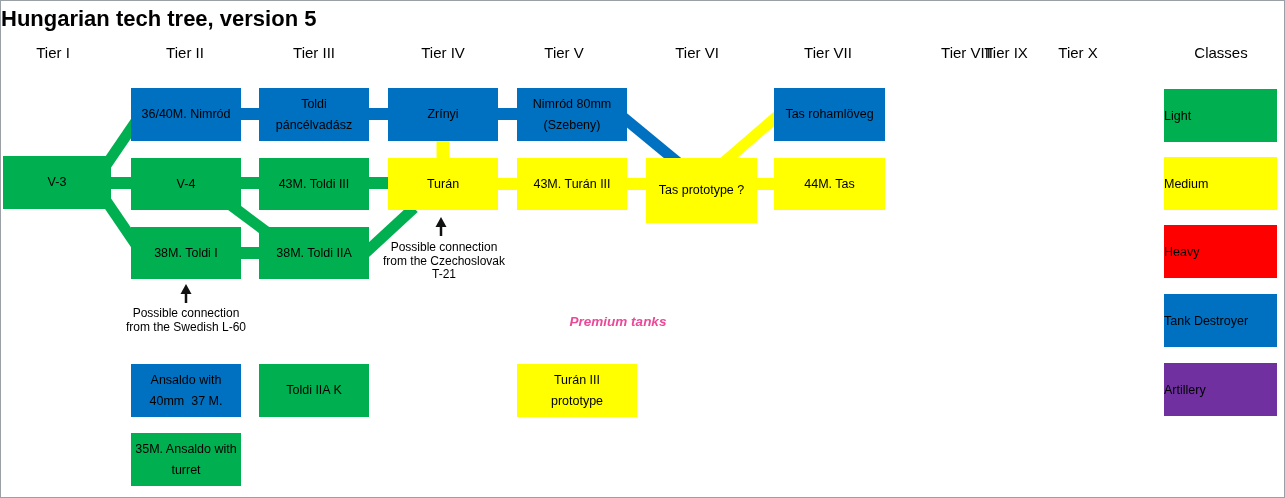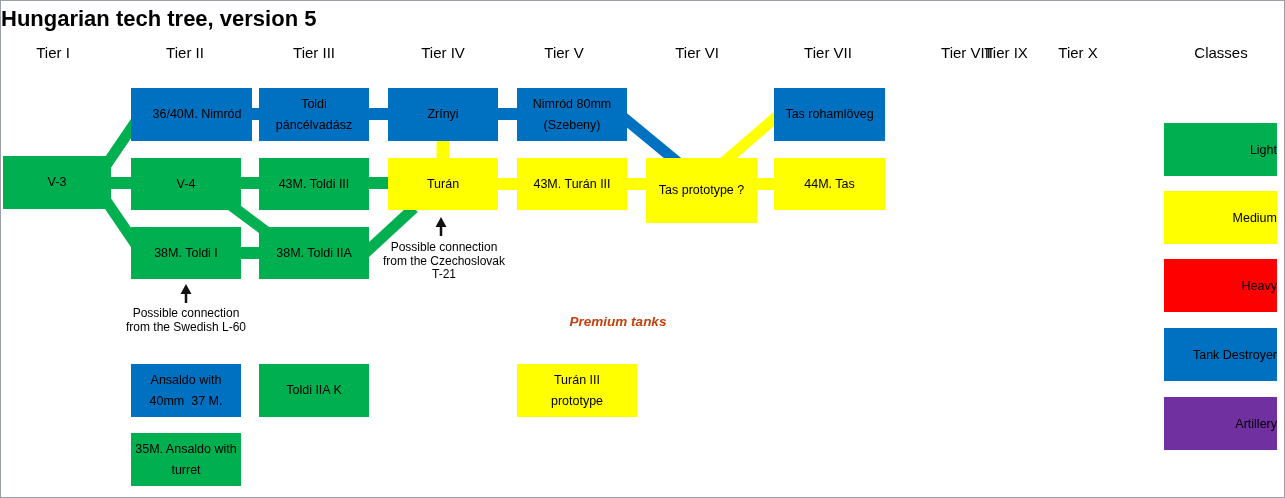--- a/index.html
+++ b/index.html
@@ -23,31 +23,31 @@
     font-size:15px; color:#000; white-space:nowrap;
   }
   #edges { position:absolute; left:0; top:0; }
   .node {
     position:absolute; display:flex; flex-direction:column;
     justify-content:center; align-items:center; text-align:center;
     font-size:12.5px; color:#000;
   }
   .node-line { white-space:pre; line-height:21px; }
   .legend-item {
-    position:absolute; display:flex; align-items:center; justify-content:flex-end;
-    text-align:center; font-size:12.5px; color:#000;margin-top:34px;
+    position:absolute; display:flex; align-items:center; justify-content:flex-start;
+    text-align:center; font-size:12.5px; color:#000;
   }
   .annotation {
     position:absolute; transform:translateX(-50%);
     text-align:center; font-size:12px; line-height:13.5px; color:#000;
     white-space:nowrap;
   }
   .premium {
     position:absolute; transform:translateX(-50%);
-    font-size:13.5px; font-style:italic; font-weight:700; color:#c2410c;
+    font-size:13.5px; font-style:italic; font-weight:700; color:#ec4899;
     white-space:nowrap;
   }
 </style>
 </head>
 <body>
 
 <div class="canvas">
 
   <svg id="edges" width="1283" height="496">
       <line x1="95" y1="179" x2="142" y2="110" stroke="#00B050" stroke-width="11"></line>
@@ -88,21 +88,21 @@
       <span class="tier-header" style="left: 1005px;">Tier IX</span>
       <span class="tier-header" style="left: 1077px;">Tier X</span>
     </div>
 
   <span class="tier-header" style="left:1220px;">Classes</span>
 
   <div id="nodes-layer">
       <div class="node" style="left: 2px; top: 155px; width: 108px; height: 53px; background: rgb(0, 176, 80);">
         <div class="node-line">V-3</div>
       </div>
-      <div class="node" style="left: 130px; top: 87px; width: 110px; height: 53px; background: rgb(0, 112, 192); padding-left: 11px;">
+      <div class="node" style="left: 130px; top: 87px; width: 110px; height: 53px; background: rgb(0, 112, 192);">
         <div class="node-line">36/40M. Nimród</div>
       </div>
       <div class="node" style="left: 258px; top: 87px; width: 110px; height: 53px; background: rgb(0, 112, 192);">
         <div class="node-line">Toldi</div>
         <div class="node-line">páncélvadász</div>
       </div>
       <div class="node" style="left: 387px; top: 87px; width: 110px; height: 53px; background: rgb(0, 112, 192);">
         <div class="node-line">Zrínyi</div>
       </div>
       <div class="node" style="left: 516px; top: 87px; width: 110px; height: 53px; background: rgb(0, 112, 192);">

